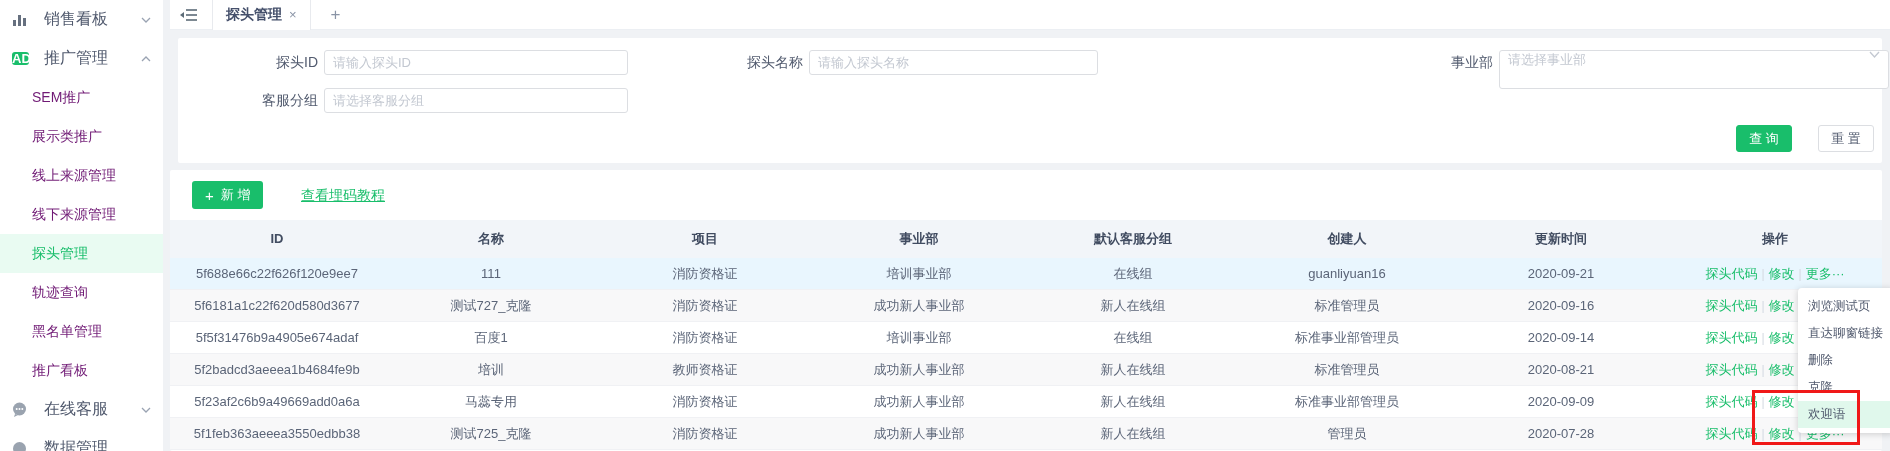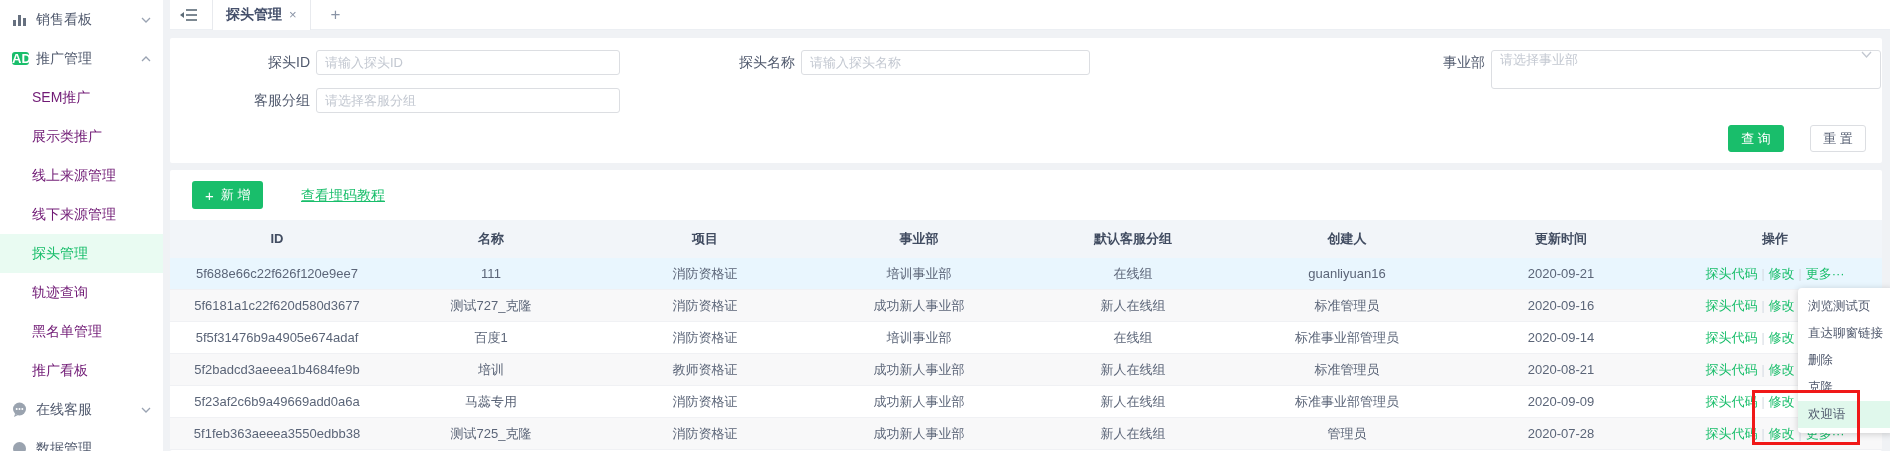--- a/index.html
+++ b/index.html
@@ -4,40 +4,40 @@
 <style>
   * { margin:0; padding:0; box-sizing:border-box; }
   html,body { width:1890px; height:451px; overflow:hidden; background:#f0f2f5;
     font-family:"Liberation Sans","DejaVu Sans",sans-serif; }
   .app { position:relative; width:1890px; height:451px; display:flex; }
 
   
   .sidebar { width:163px; height:451px; background:#fff; flex-shrink:0; overflow:hidden; }
   .mitem { position:relative; height:39px; display:flex; align-items:center; cursor:pointer; }
   .mitem .mi-icon { width:20px; margin-left:12px; display:flex; align-items:center; }
-  .mitem .mi-label { font-size:14px; color:#515a6e; margin-left:4px; }
+  .mitem .mi-label { font-size:16px; color:#515a6e; margin-left:12px; }
   .mitem .chev { position:absolute; right:12px; top:50%; transform:translateY(-50%); display:flex; }
   .subitem { height:39px; line-height:39px; padding-left:32px; font-size:14px; color:#701a75; cursor:pointer; }
   .subitem.active { background:#e9fbf2; color:#19be6b; }
   .adbadge { width:17px; height:13px; background:#19be6b; border-radius:3px; color:#fff;
     font-size:13px; font-weight:bold; text-align:center; line-height:13px; }
 
   
   .main { flex:1; padding-left:7px; display:flex; flex-direction:column; }
   .tabbar { height:30px; background:#fff; border-bottom:1px solid #eceff3; display:flex; align-items:center; }
   .collapse-btn { margin-left:9px; display:flex; cursor:pointer; }
   .tab { height:30px; margin-left:14px; padding:0 13px; display:flex; align-items:center;
     border-left:1px solid #e8eaee; border-right:1px solid #e8eaee; background:#fff; cursor:pointer; }
   .tab-label { font-size:14px; font-weight:600; color:#45506b; }
   .tab-close { margin-left:7px; font-size:13px; color:#8a94a6; cursor:pointer; }
   .tab-add { margin-left:20px; font-size:17px; color:#8a94a6; font-weight:300; cursor:pointer; }
 
   
   .card { background:#fff; border-radius:2px; }
-  .filter-card { position:relative; margin:8px 8px 0 0; height:125px; }
+  .filter-card { position:relative; margin:8px 8px 0 8px; height:125px; }
   .flabel { position:absolute; height:25px; line-height:25px; text-align:right; font-size:14px; color:#515a6e; }
   .finput { position:absolute; height:25px; border:1px solid #dcdee2; border-radius:3px;
     font-size:13px; color:#515a6e; padding:0 8px; outline:none; background:#fff;
     font-family:"Liberation Sans","DejaVu Sans",sans-serif; }
   .finput::placeholder { color:#c3c8d1; }
   .fselect { position:absolute; height:39px; border:1px solid #dcdee2; border-radius:3px; background:#fff;
     display:flex; align-items:flex-start; padding:0 8px; cursor:pointer; }
   .fselect .ph { font-size:13px; color:#c3c8d1; flex:1; }
   .btn { position:absolute; height:27px; width:56px; border-radius:3px; font-size:13px;
     display:flex; align-items:center; justify-content:center; cursor:pointer; }

